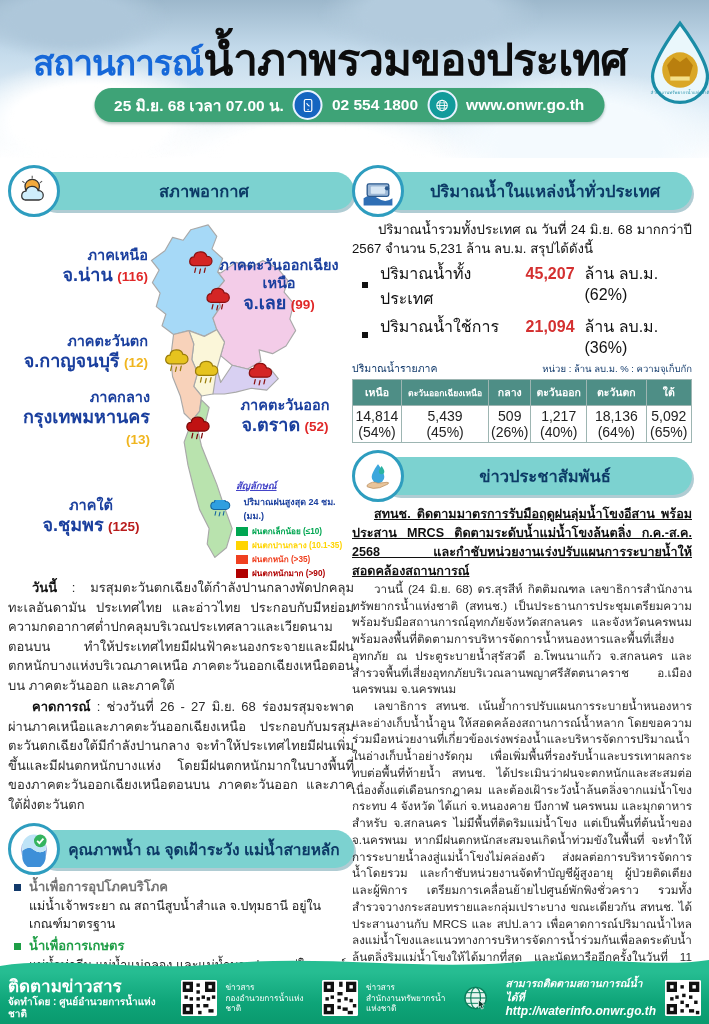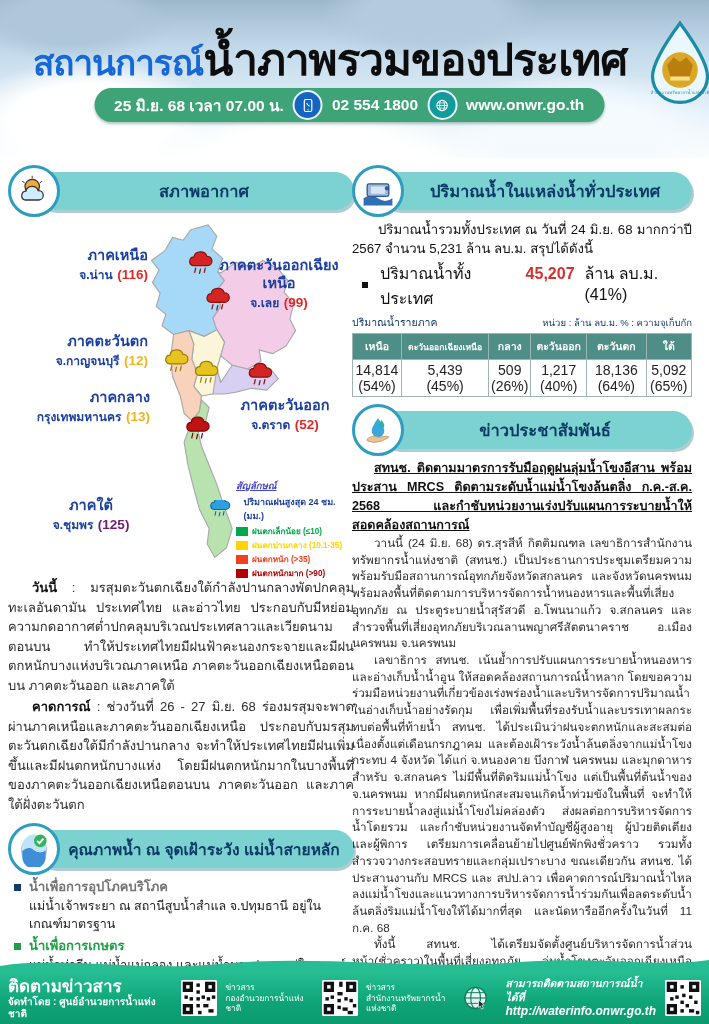--- a/index.html
+++ b/index.html
@@ -36,21 +36,21 @@
     box-shadow:2px 3px 0 rgba(30,110,130,.35);}
   .sec .sec-ico{position:absolute;left:-28px;top:-7px;width:52px;height:52px;background:#fff;border-radius:50%;
     border:3px solid #2e9dbf;display:flex;align-items:center;justify-content:center;box-sizing:border-box;}
   .sec .sec-title{font-weight:bold;color:#0c3a66;font-size:16.5px;padding-left:18px;}
 
   
   .map-area{position:relative;height:350px;margin-top:10px;}
   .map-svg{position:absolute;left:104px;top:2px;width:200px;height:346px;}
   .region-label{position:absolute;text-align:center;line-height:1.25;}
   .rl-name{font-weight:bold;color:#1a3f9e;font-size:14.5px;}
-  .rl-prov{font-weight:bold;color:#1a3f9e;font-size:12px;}
+  .rl-prov{font-weight:bold;color:#1a3f9e;font-size:18px;}
   .rl-val{font-weight:bold;font-size:13.5px;}
   .lab-north{left:12px;top:26px;width:128px;text-align:right;}
   .lab-ne{left:196px;top:36px;width:150px;}
   .lab-west{left:0px;top:112px;width:140px;text-align:right;}
   .lab-central{left:0px;top:168px;width:142px;text-align:right;}
   .lab-east{left:214px;top:176px;width:126px;}
   .lab-south{left:22px;top:276px;width:122px;}
 
   .legend{position:absolute;left:202px;top:258px;width:146px;font-size:8.5px;}
   .legend-title{color:#4444c8;font-weight:bold;text-decoration:underline;font-style:italic;font-size:9.5px;margin-left:26px;}
@@ -214,21 +214,21 @@
       <div class="region-label lab-central">
         <div class="rl-name">ภาคกลาง</div>
         <div><span class="rl-prov">กรุงเทพมหานคร</span> <span class="rl-val" style="color: rgb(240, 181, 30);">(13)</span></div>
       </div>
       <div class="region-label lab-east">
         <div class="rl-name">ภาคตะวันออก</div>
         <div><span class="rl-prov">จ.ตราด</span> <span class="rl-val" style="color: rgb(224, 40, 40);">(52)</span></div>
       </div>
       <div class="region-label lab-south">
         <div class="rl-name">ภาคใต้</div>
-        <div><span class="rl-prov">จ.ชุมพร</span> <span class="rl-val" style="color: #701a75;">(125)</span></div>
+        <div><span class="rl-prov">จ.ชุมพร</span> <span class="rl-val" style="color: #b91c1c;">(125)</span></div>
       </div>
 
       <div class="legend">
         <div class="legend-title">สัญลักษณ์</div>
         <div class="legend-head">
           <svg width="22" height="18" viewBox="-10 -10 22 22" stroke-width="1.3" stroke-linecap="round">
             <use href="#rc" fill="#2f9fe0" stroke="#1565a0"></use>
           </svg>
           <span class="lg-sub">ปริมาณฝนสูงสุด 24 ชม. (มม.)</span>
         </div>
@@ -303,21 +303,27 @@
       <span class="sec-title">ปริมาณน้ำในแหล่งน้ำทั่วประเทศ</span>
     </div>
 
     <div class="vol-intro">ปริมาณน้ำรวมทั้งประเทศ ณ วันที่ 24 มิ.ย. 68 มากกว่าปี 2567 จำนวน 5,231 ล้าน ลบ.ม. สรุปได้ดังนี้</div>
 
     <div class="vol-bullets">
       <div class="vol-row">
         <span class="vol-sq"></span>
         <span class="vol-label">ปริมาณน้ำทั้งประเทศ</span>
         <span class="vol-num">45,207</span>
-        <span>ล้าน ลบ.ม. (41%)</span>
+        <span>ล้าน ลบ.ม. (62%)</span>
+      </div>
+      <div class="vol-row">
+        <span class="vol-sq"></span>
+        <span class="vol-label">ปริมาณน้ำใช้การ</span>
+        <span class="vol-num">21,094</span>
+        <span>ล้าน ลบ.ม. (36%)</span>
       </div>
     </div>
 
     <div class="meta-row">
       <span class="meta-left">ปริมาณน้ำรายภาค</span>
       <span class="meta-right">หน่วย : ล้าน ลบ.ม.  % : ความจุเก็บกัก</span>
     </div>
 
     <table class="reg">
       <colgroup>

